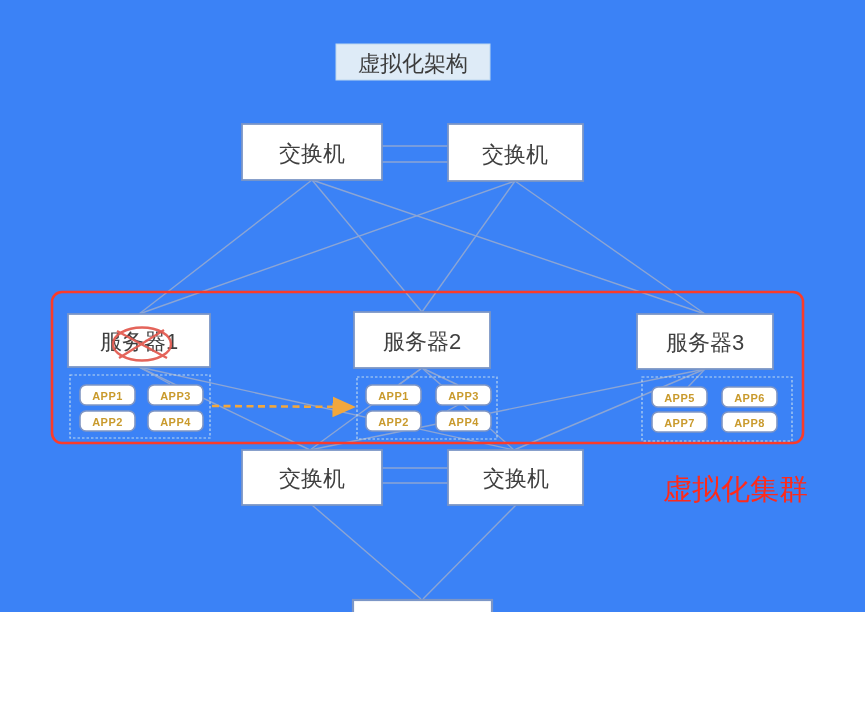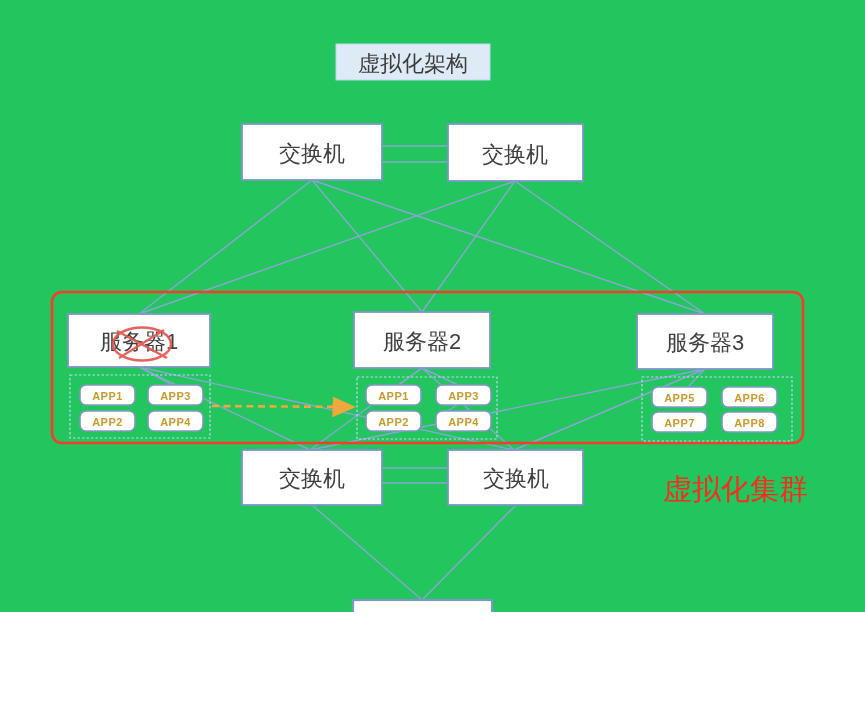--- a/index.html
+++ b/index.html
@@ -1,16 +1,16 @@
 <!DOCTYPE html>
 <html><head>
 <meta charset="utf-8">
 <style>
   html,body{margin:0;padding:0;background:#ffffff;}
-  .stage{width:865px;height:612px;position:relative;background:#22c55e;overflow:hidden;}
+  .stage{width:865px;height:612px;position:relative;background:#3b82f6;overflow:hidden;}
   svg text{font-family:"Liberation Sans","DejaVu Sans",sans-serif;}
   .node-label{font-size:22px;fill:#3f3f3f;}
   .app-label{font-size:11px;font-weight:700;fill:#c99a2c;letter-spacing:.5px;}
   .title-label{font-size:22px;fill:#3c3c3c;}
   .cluster-label{font-size:29px;fill:#ff2a1a;}
 </style>
 </head>
 <body>
 
 <div class="stage">

